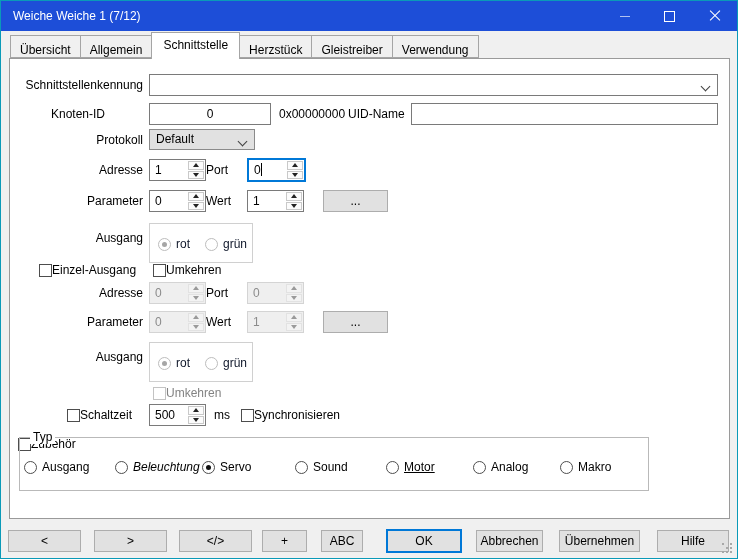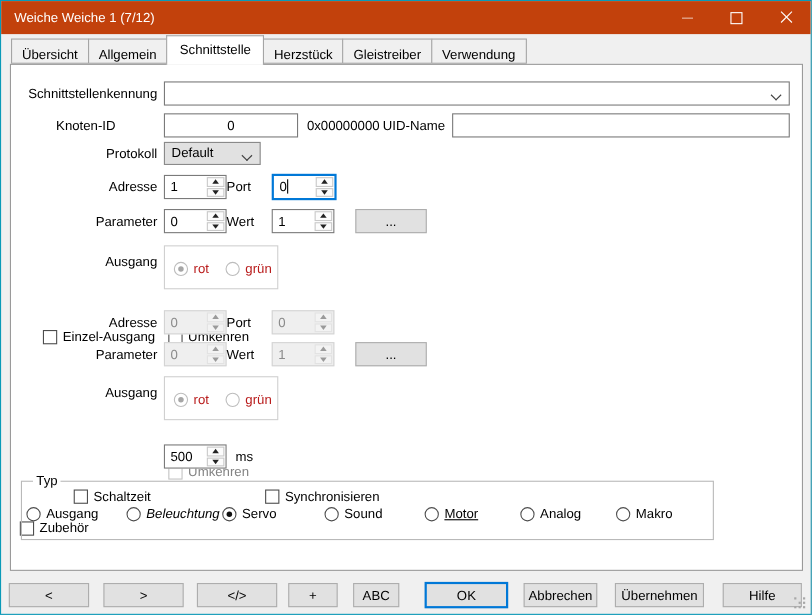--- a/index.html
+++ b/index.html
@@ -3,21 +3,21 @@
 <meta charset="utf-8">
 <style>
   html,body{margin:0;padding:0;background:#444;}
   .window{
     position:relative;width:738px;height:559px;box-sizing:border-box;
     background:#f0f0f0;border:1px solid #0a9ab8;
     font-family:"Liberation Sans",sans-serif;font-size:12px;color:#000;
     overflow:hidden;
   }
   
-  .titlebar{position:absolute;top:0;left:0;right:0;height:30px;background:#c2410c;display:flex;align-items:center;color:#fff;}
+  .titlebar{position:absolute;top:0;left:0;right:0;height:30px;background:#1d4ed8;display:flex;align-items:center;color:#fff;}
   .title{margin-left:12px;font-size:12px;}
   .capbtns{margin-left:auto;display:flex;height:100%;}
   .capbtn{width:45px;height:100%;display:flex;align-items:center;justify-content:center;}
   .glyph-min{width:10px;height:1px;background:rgba(255,255,255,.65);}
   .glyph-max{width:9px;height:9px;border:1px solid #fff;}
   .glyph-close{position:relative;width:12px;height:12px;}
   .glyph-close::before,.glyph-close::after{content:"";position:absolute;left:-1px;top:5px;width:14px;height:1px;background:#fff;}
   .glyph-close::before{transform:rotate(45deg);}
   .glyph-close::after{transform:rotate(-45deg);}
   
@@ -44,27 +44,27 @@
   .tri-up{width:0;height:0;border-left:3px solid transparent;border-right:3px solid transparent;border-bottom:4px solid #222;}
   .tri-dn{width:0;height:0;border-left:3px solid transparent;border-right:3px solid transparent;border-top:4px solid #222;}
   .spin.focus{border:2px solid #0078d7;width:59px;height:24px;}
   .caret{display:inline-block;width:1px;height:13px;background:#000;vertical-align:-2px;}
   .spin.off{background:#efefef;border-color:#d4d4d4;}
   .spin.off .stxt{color:#8b8b8b;}
   .spin.off .sbtn{background:#f3f3f3;border-color:#e2e2e2;}
   .spin.off .tri-up{border-bottom-color:#9a9a9a;}
   .spin.off .tri-dn{border-top-color:#9a9a9a;}
   
-  .check{display:flex;align-items:center;gap:5px;white-space:nowrap;margin-top:36px;}
+  .check{display:flex;align-items:center;white-space:nowrap;}
   .cbox{width:13px;height:13px;box-sizing:border-box;background:#fff;border:1px solid #4d4d4d;}
   .check.off2 .cbox{border-color:#c3c3c3;}
   .radio{display:flex;align-items:center;gap:5px;white-space:nowrap;}
   .rdot{width:13px;height:13px;box-sizing:border-box;border-radius:50%;background:#fff;border:1px solid #4e4e4e;display:flex;align-items:center;justify-content:center;}
   .radio.sel .rdot::after{content:"";width:5px;height:5px;border-radius:50%;background:#111;}
-  .radio.rdis{color:#b91c1c;}
+  .radio.rdis{color:#0f172a;}
   .radio.rdis .rdot{border-color:#bdbdbd;}
   .radio.rdis.sel .rdot::after{background:#a6a6a6;}
   
   .gbox{border:1px solid #d0d0d0;background:#fff;}
   .gbox2{border:1px solid #b9b9b9;}
   .gcap{position:absolute;top:-8px;left:10px;background:#fff;padding:0 3px;line-height:14px;}
   
   .btn{background:#e1e1e1;border:1px solid #adadad;display:flex;align-items:center;justify-content:center;line-height:18px;}
   .btn.def{border:2px solid #0078d7;}
   
@@ -110,21 +110,21 @@
     <span class="chev"></span>
   </div>
 
   <div class="abs lbl lcol" style="top:102px;text-align:center;">Knoten-ID</div>
   <div class="abs tbox" style="left:148px;top:102px;width:122px;height:22px;text-align:center;">0</div>
   <div class="abs lbl" style="left:278px;top:102px;">0x00000000</div>
   <div class="abs lbl" style="left:347px;top:102px;">UID-Name</div>
   <div class="abs tbox" style="left:410px;top:102px;width:307px;height:22px;"></div>
 
   <div class="abs lbl lcol" style="top:128px;">Protokoll</div>
-  <div class="abs ddl combo" style="left:148px;top:128px;width:88px;height:21px;">
+  <div class="abs ddl combo" style="left:148px;top:128px;width:106px;height:21px;">
     <span>Default</span>
     <span class="chev"></span>
   </div>
 
   <div class="abs lbl lcol" style="top:158px;">Adresse</div>
   <div class="abs spin" style="left:148px;top:158px;">
     <span class="stxt">1</span>
     <span class="sarr">
         <span class="sbtn">
           <span class="tri-up"></span>

